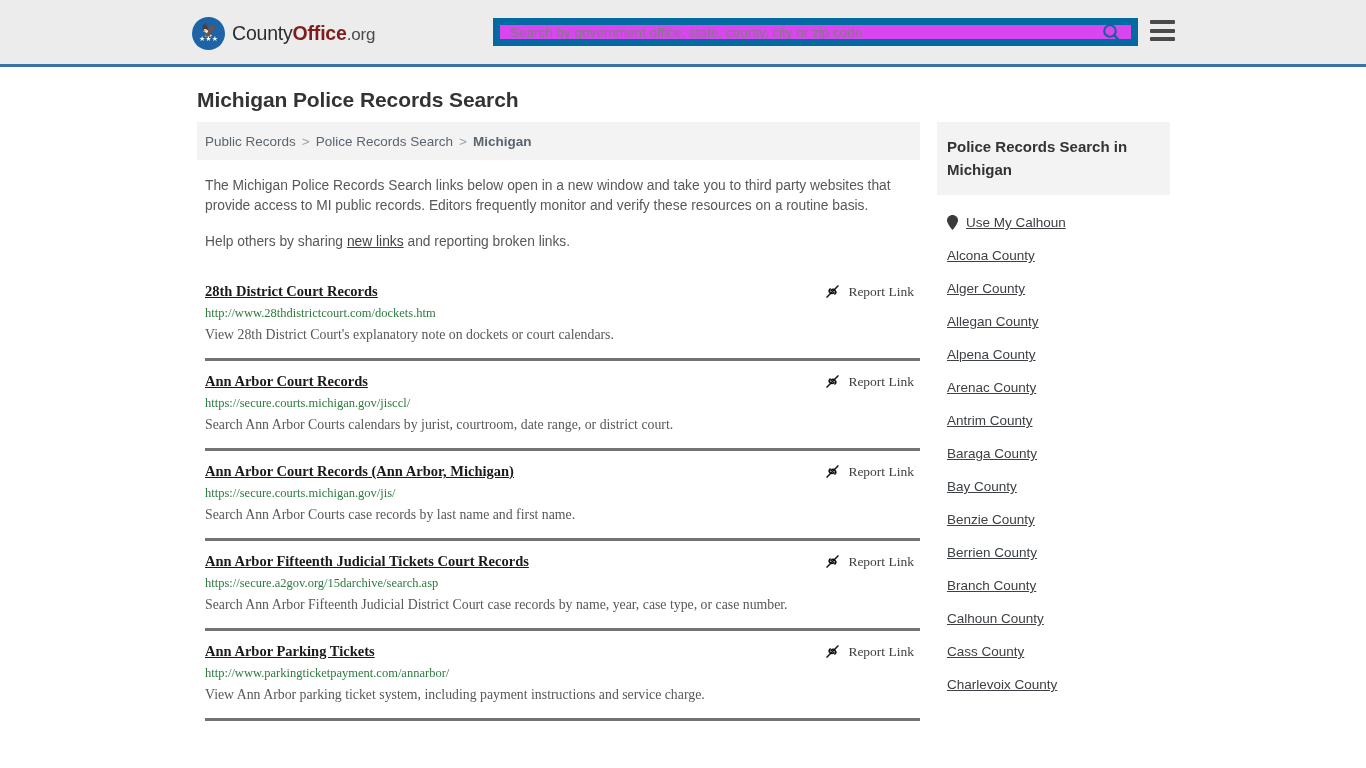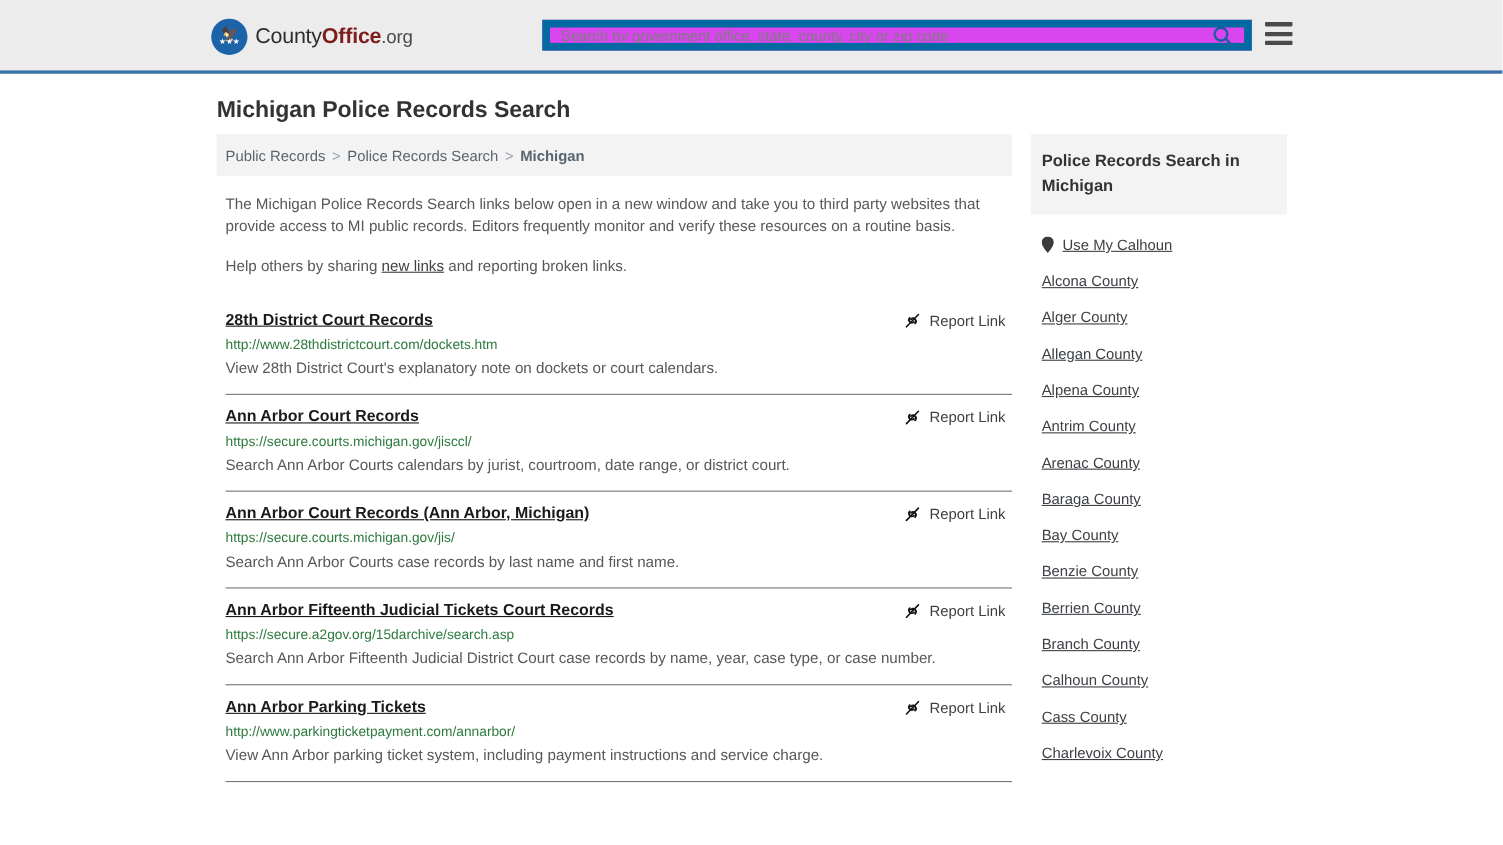--- a/index.html
+++ b/index.html
@@ -171,23 +171,24 @@
   .intro-p.second { padding-top: 16px; }
   .intro-p.third  { padding-top: 16px; }
   .intro-p a {
     color: #414244;
     text-decoration: underline;
     font-weight: 400;
   }
 
   .results { margin-top: 19px; padding-left: 8px; }
   .result-item {
-    border-bottom: 1px solid #737373;
+    border-bottom: 3px solid #737373;
     padding: 0 0 13px 0;
     position: relative;
+    font-family: Liberation Serif, serif;
   }
   .result-item:first-child { }
   .result-head {
     display: flex;
     align-items: flex-start;
     justify-content: space-between;
     padding-top: 11px;
   }
   .result-title {
     font-size: 14.5px;
@@ -423,24 +424,24 @@
       <div class="sidebar-item">
           <a href="#">Alger County</a>
         </div>
       <div class="sidebar-item">
           <a href="#">Allegan County</a>
         </div>
       <div class="sidebar-item">
           <a href="#">Alpena County</a>
         </div>
       <div class="sidebar-item">
+          <a href="#">Arenac County</a>
+        </div>
+      <div class="sidebar-item">
           <a href="#">Antrim County</a>
-        </div>
-      <div class="sidebar-item">
-          <a href="#">Arenac County</a>
         </div>
       <div class="sidebar-item">
           <a href="#">Baraga County</a>
         </div>
       <div class="sidebar-item">
           <a href="#">Bay County</a>
         </div>
       <div class="sidebar-item">
           <a href="#">Benzie County</a>
         </div>

